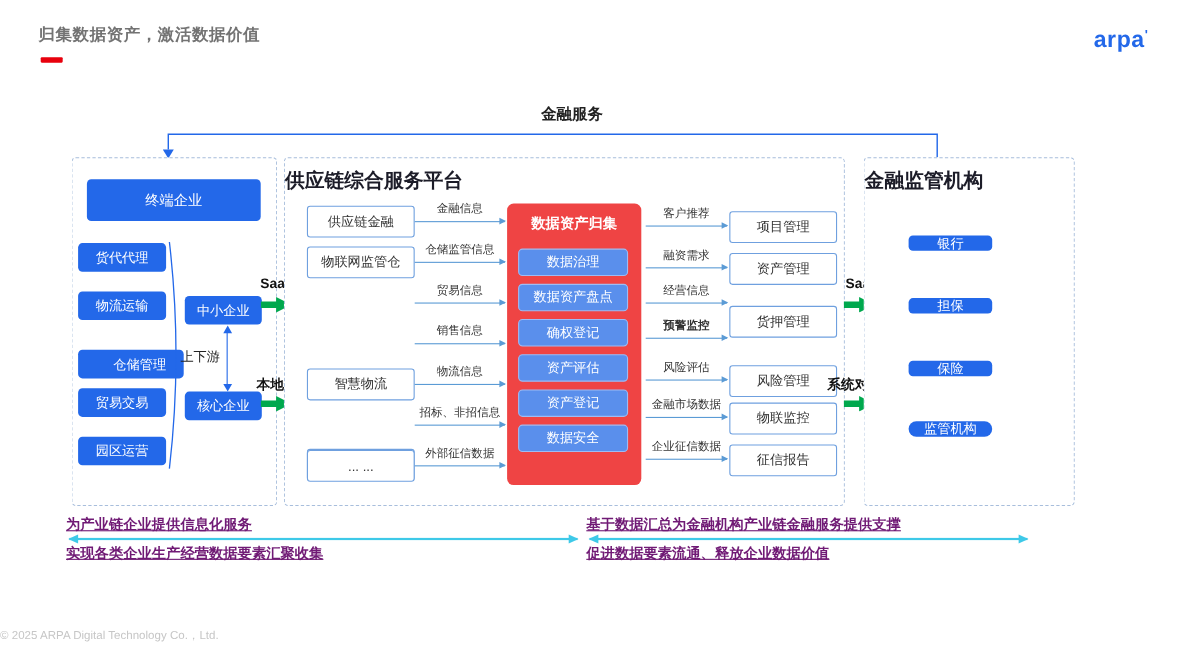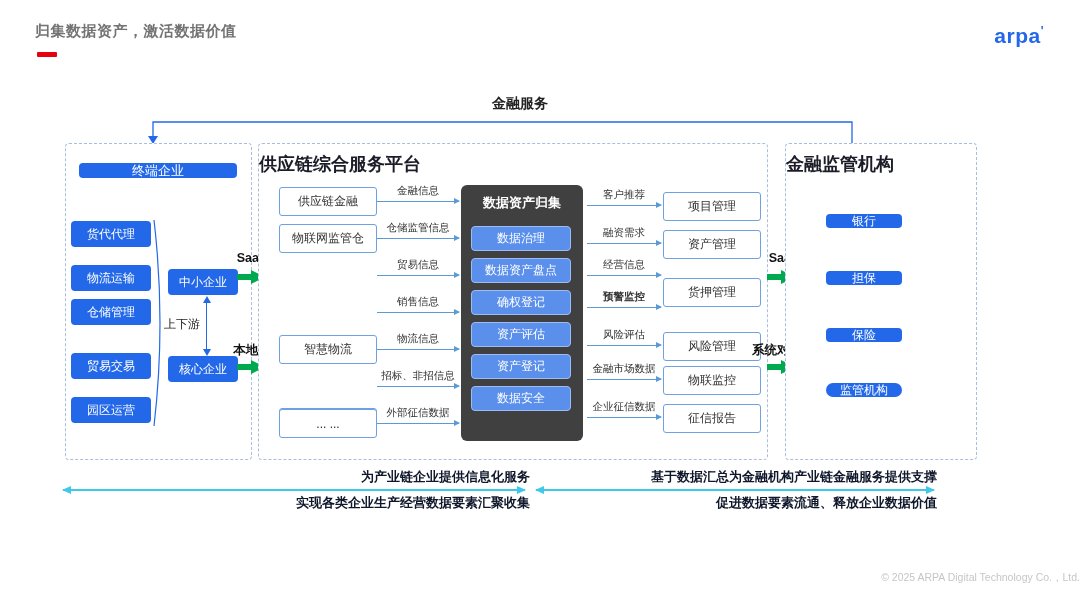--- a/index.html
+++ b/index.html
@@ -10,30 +10,30 @@
   .page-title{position:absolute;left:35px;top:22px;font-size:15px;font-weight:700;color:#737373;letter-spacing:0.5px;}
   .title-dash{position:absolute;left:37px;top:52px;width:20px;height:5px;background:#E8000D;border-radius:1px;}
   .logo{position:absolute;right:36px;top:24px;font-size:21px;font-weight:700;color:#2368E9;letter-spacing:0.5px;}
   .logo .mark{font-size:12px;vertical-align:super;}
 
   .fin-label{position:absolute;left:450px;top:95px;width:140px;text-align:center;font-size:14px;font-weight:700;color:#222;}
 
   .panel{position:absolute;border:1px dashed #A8BEDC;border-radius:4px;background:#fff;}
 
   .btn{position:absolute;background:#2368E9;color:#fff;border-radius:4px;display:flex;align-items:center;justify-content:center;font-size:12px;white-space:nowrap;}
-  .btn-w{width:158px;height:15px;font-size:13px;}
+  .btn-w{width:158px;height:38px;font-size:13px;}
   .btn-s{width:80px;height:26px;}
   .btn-m{width:70px;height:26px;}
   .btn-f{width:76px;height:14px;}
 
   .panel-title{position:absolute;left:0;right:0;text-align:left;font-size:18px;font-weight:700;color:#1c1c28;}
 
   .module{position:absolute;width:96px;height:27px;background:#fff;border:1px solid #6FA0DF;border-radius:3px;color:#333;font-size:12px;display:flex;align-items:center;justify-content:center;white-space:nowrap;}
 
-  .core-box{position:absolute;left:202px;top:41px;width:122px;height:256px;background:#404040;border-radius:6px;}
+  .core-box{position:absolute;left:202px;top:41px;width:122px;height:256px;background:#ef4444;border-radius:6px;}
   .core-title{position:absolute;left:0;right:0;top:9px;text-align:center;color:#fff;font-size:13px;font-weight:700;}
   .core-item{position:absolute;left:10px;width:100px;height:25px;background:#5A8FEC;border:1px solid #9DBCF4;border-radius:4px;color:#fff;font-size:12px;display:flex;align-items:center;justify-content:center;box-sizing:border-box;}
 
   .flow-row{position:absolute;}
   .flow-l{left:118px;width:82px;}
   .flow-r{left:328px;width:74px;}
   .flow-label{display:block;text-align:center;font-size:10.5px;color:#333;height:14px;line-height:14px;white-space:nowrap;}
   .flow-line{position:relative;height:0;border-top:1px solid #5B9BD5;margin-top:4px;}
   .flow-line::after{content:"";position:absolute;right:-1px;top:-4px;border-left:6px solid #5B9BD5;border-top:3.5px solid transparent;border-bottom:3.5px solid transparent;}
 
@@ -42,22 +42,22 @@
 
   .updown-label{position:absolute;font-size:12px;color:#222;white-space:nowrap;}
   .v-arrow{position:absolute;width:0;border-left:1.3px solid #2368E9;}
   .v-arrow::before{content:"";position:absolute;top:-6px;left:-4.5px;border-left:4px solid transparent;border-right:4px solid transparent;border-bottom:7px solid #2368E9;}
   .v-arrow::after{content:"";position:absolute;bottom:-6px;left:-4.5px;border-left:4px solid transparent;border-right:4px solid transparent;border-top:7px solid #2368E9;}
 
   .cyan-arrow{position:absolute;height:2px;background:#3EC9E8;}
   .cyan-arrow::before{content:"";position:absolute;left:-1px;top:-3px;border-top:4px solid transparent;border-bottom:4px solid transparent;border-right:9px solid #3EC9E8;}
   .cyan-arrow::after{content:"";position:absolute;right:-1px;top:-3px;border-top:4px solid transparent;border-bottom:4px solid transparent;border-left:9px solid #3EC9E8;}
 
-  .bottom-text{position:absolute;text-align:right;font-size:13px;font-weight:700;color:#0f172a;white-space:nowrap;}
-  .footer{position:absolute;left:0;right:0;top:571px;text-align:right;font-size:10.5px;color:#c6c6c6;}
+  .bottom-text{position:absolute;text-align:left;font-size:13px;font-weight:700;color:#701a75;white-space:nowrap;text-decoration:underline;}
+  .footer{position:absolute;left:0;right:0;top:571px;text-align:left;font-size:10.5px;color:#c6c6c6;}
 </style>
 </head>
 <body>
 
 <div class="slide">
 
   <div class="page-title">归集数据资产，激活数据价值</div>
   <div class="title-dash"></div>
   <div class="logo">
     <span>arpa</span><span class="mark">'</span>
@@ -66,21 +66,21 @@
   <div class="fin-label">金融服务</div>
   <svg class="abs" style="left:145px;top:108px;" width="715" height="40">
     <polyline points="707,35 707,14 8,14 8,28" fill="none" stroke="#2368E9" stroke-width="1.3"></polyline>
     <polygon points="3,28 13,28 8,36" fill="#2368E9"></polygon>
   </svg>
 
   <div class="panel" style="left:65px;top:143px;width:185px;height:315px;">
     <div class="btn btn-w" style="left:13px;top:19px;">终端企业</div>
     <div class="btn btn-s" style="left:5px;top:77px;">货代代理</div>
     <div class="btn btn-s" style="left:5px;top:121px;">物流运输</div>
-    <div class="btn btn-s" style="left:5px;top:155px;">仓储管理</div>
+    <div class="btn btn-s" style="left:5px;top:174px;padding-left:16px;">仓储管理</div>
     <div class="btn btn-s" style="left:5px;top:209px;">贸易交易</div>
     <div class="btn btn-s" style="left:5px;top:253px;">园区运营</div>
 
     <svg class="abs" style="left:86px;top:74px;" width="16" height="210">
       <path d="M 2 2 Q 14 105 2 208" fill="none" stroke="#2368E9" stroke-width="1.2"></path>
     </svg>
 
     <div class="btn btn-m" style="left:102px;top:125px;">中小企业</div>
     <div class="btn btn-m" style="left:102px;top:212px;">核心企业</div>
 

